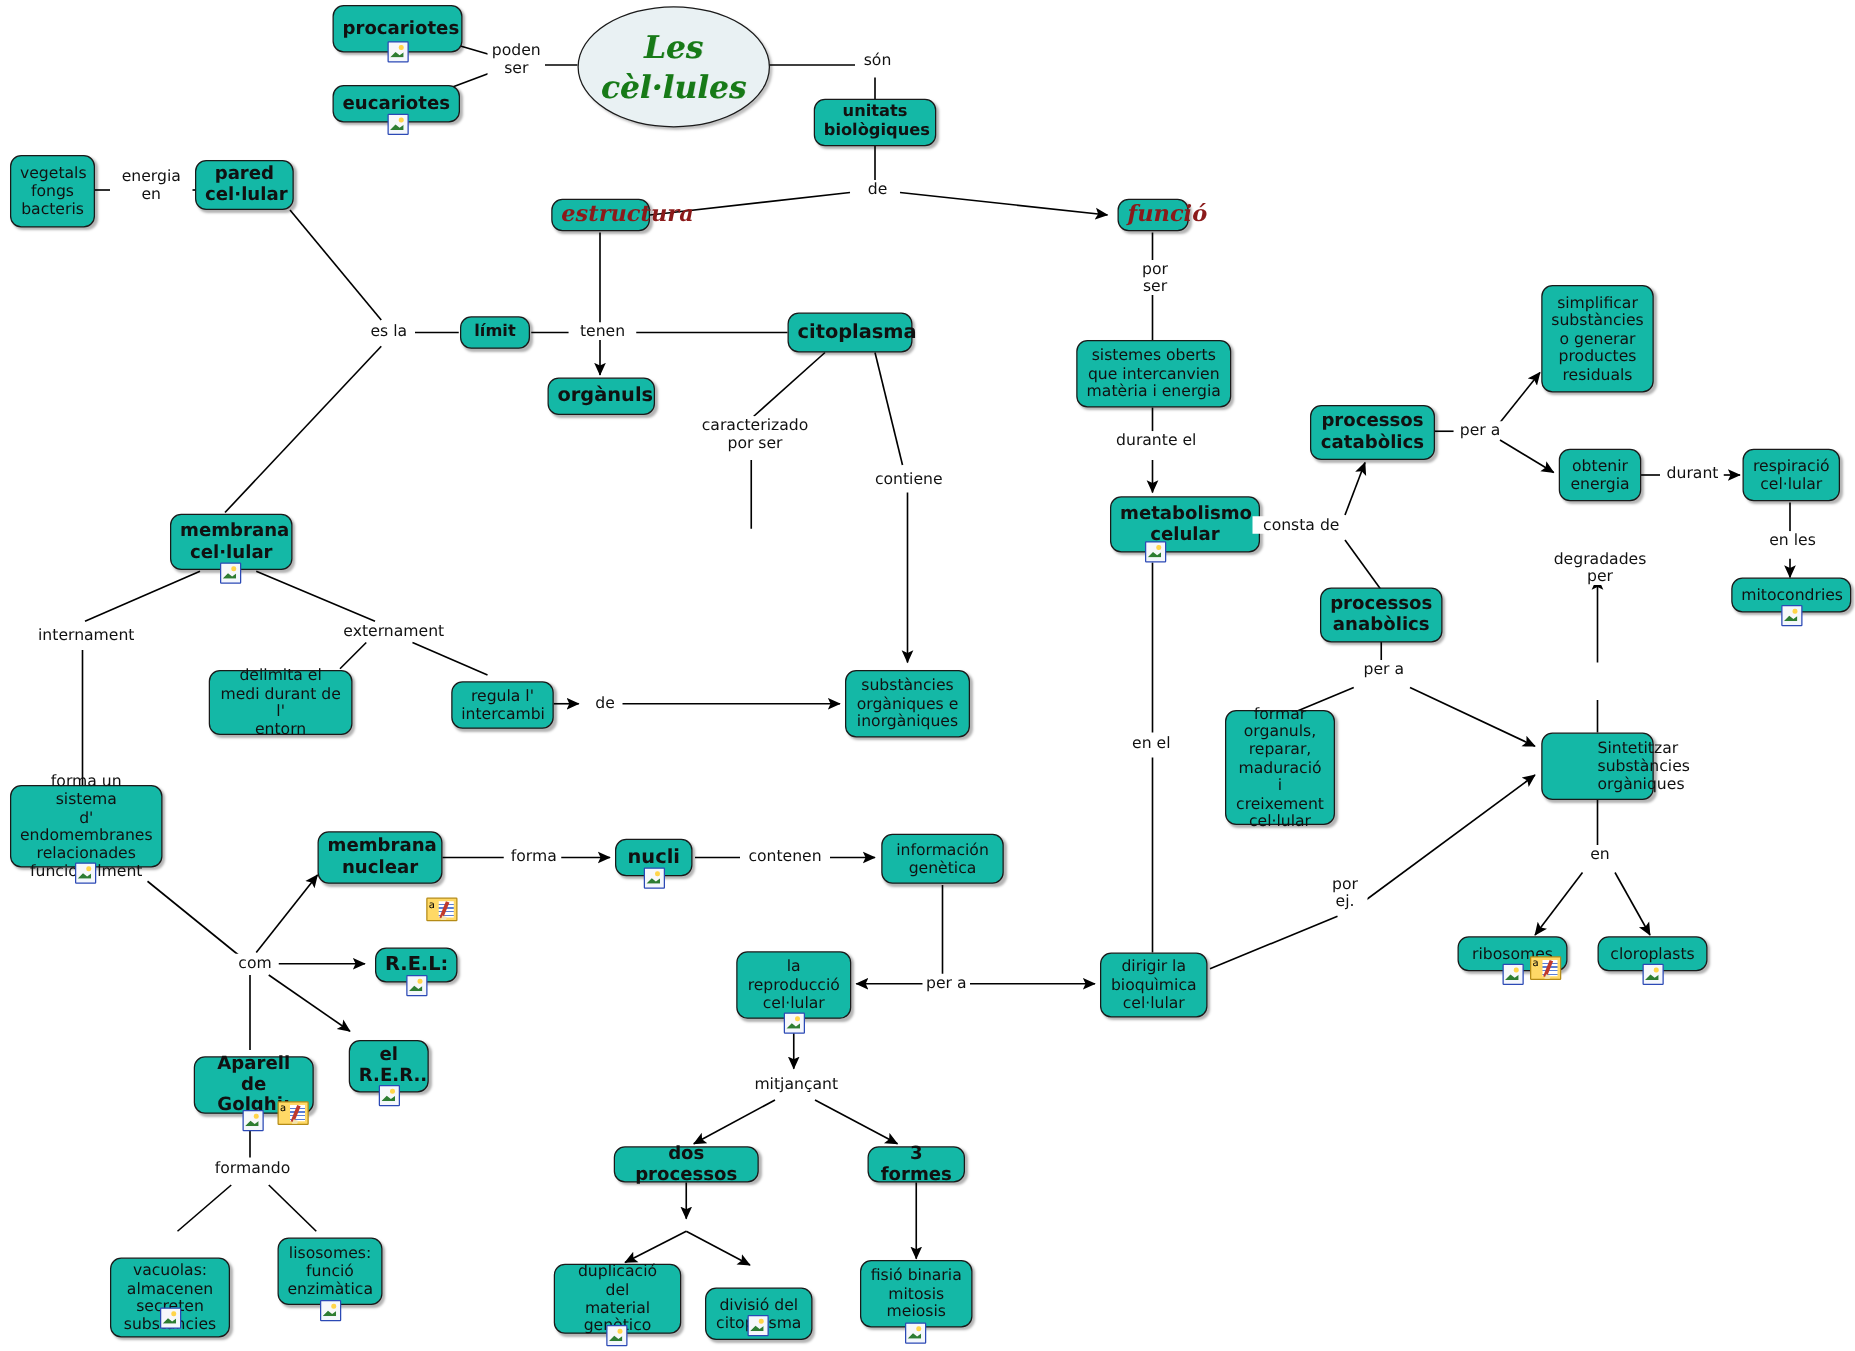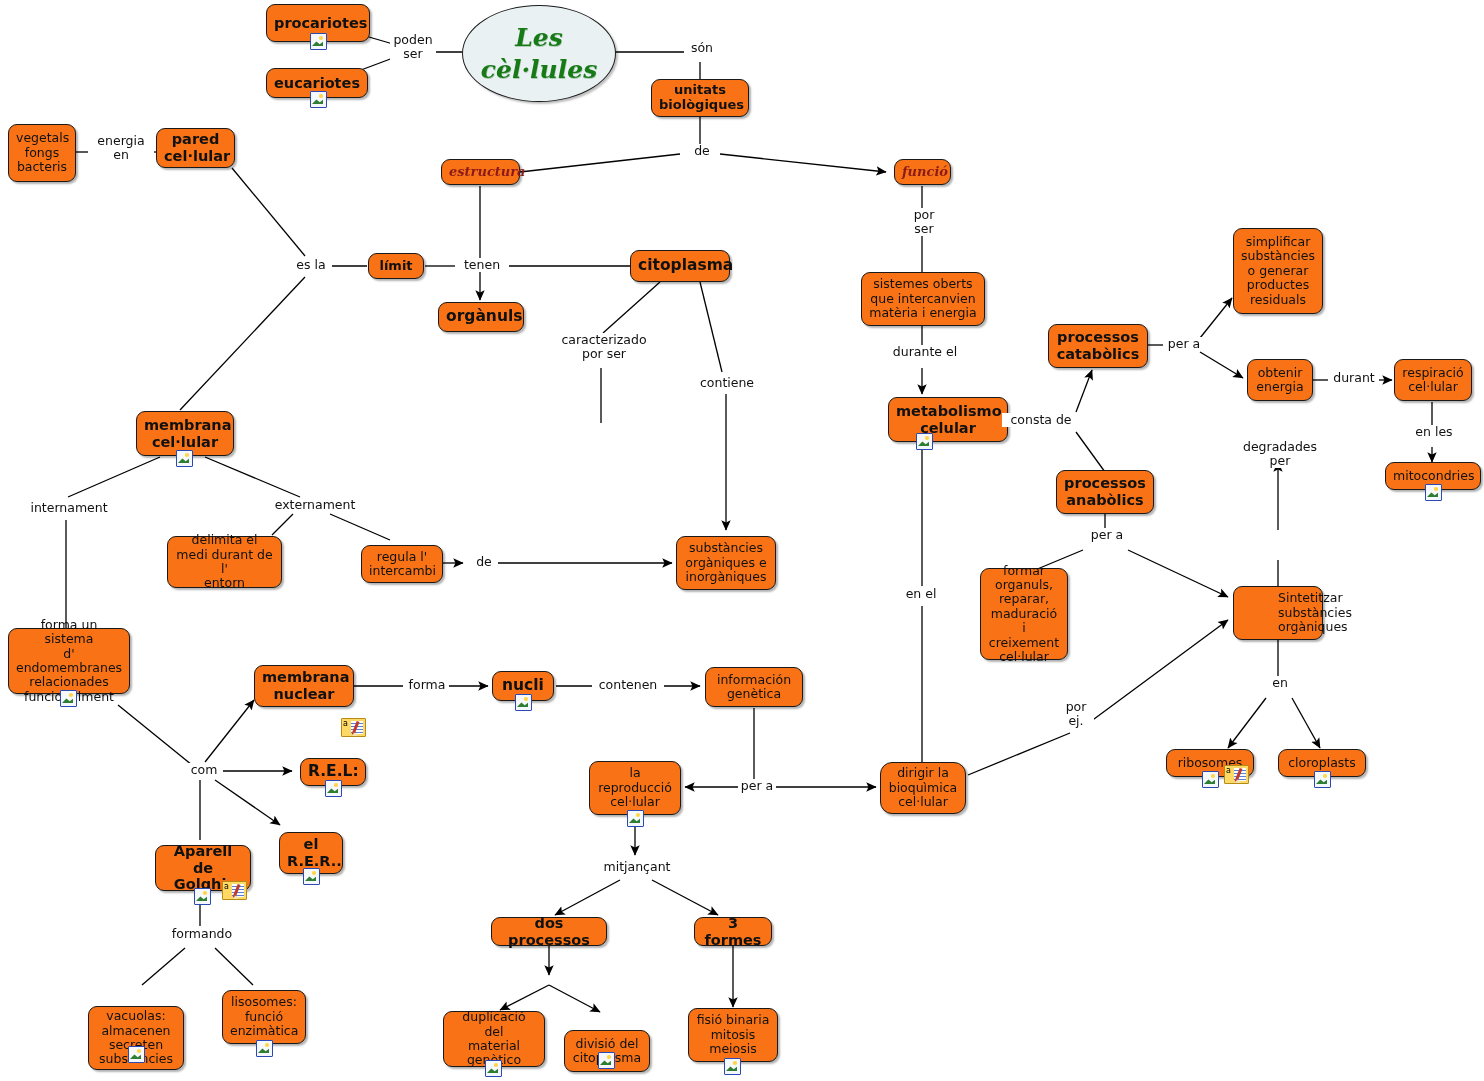--- a/index.html
+++ b/index.html
@@ -3,40 +3,40 @@
 <meta charset="utf-8">
 <style>
   html,body{margin:0;padding:0;background:#ffffff;}
   body{font-family:"DejaVu Sans","Liberation Sans",sans-serif;}
   #canvas{position:relative;width:1484px;height:1081px;background:#fff;overflow:hidden;}
   svg#edges{position:absolute;left:0;top:0;width:1484px;height:1081px;pointer-events:none;}
 
   .node{
     position:absolute;
     box-sizing:border-box;
-    background:#f97316;
+    background:#14b8a6;
     border:1.4px solid #1a1a1a;
     border-radius:9px;
     display:flex;
     align-items:center;
     justify-content:center;
     text-align:center;
     line-height:1.15;
     color:#111;
     box-shadow:2px 2px 2px rgba(0,0,0,0.30);
     padding:3px 7px;
   }
   .node .txt{display:block;width:100%;white-space:pre-line;}
   .bold{font-weight:bold;}
   .n12{font-size:12.5px;}
   .n13{font-size:13px;}
   .n14{font-size:14.5px;}
   .n15{font-size:15.5px;}
 
-  .concept-red{color:#8b1a1a;font-style:italic;font-family:"DejaVu Serif","Liberation Serif",serif;font-weight:bold;font-size:13px;}
+  .concept-red{color:#8b1a1a;font-style:italic;font-family:"DejaVu Serif","Liberation Serif",serif;font-weight:bold;font-size:18px;}
 
   .ellipse{
     position:absolute;
     background:#e9f1f3;
     border:1.4px solid #1a1a1a;
     border-radius:50%;
     display:flex;align-items:center;justify-content:center;text-align:center;
     box-shadow:2px 2px 2px rgba(0,0,0,0.25);
   }
   .ellipse .txt{
@@ -524,21 +524,21 @@
 
   <div class="node n12" style="left:1278px;top:749px;width:88px;height:28px;">
     <span class="txt">cloroplasts</span>
     <span class="picicon" style="left:35px;top:21px;">
         <i class="sky"></i>
         <i class="hill"></i>
         <i class="sun"></i>
       </span>
   </div>
 
-  <div class="node n12" style="left:880px;top:762px;width:86px;height:52px;border-radius:12px;">
+  <div class="node n12" style="left:880px;top:762px;width:86px;height:52px;">
     <span class="txt">dirigir la
 bioquìmica
 cel·lular</span>
   </div>
 
   <div class="linklabel" style="left:390px;top:33px;width:42px;">poden
 ser</div>
   <div class="linklabel" style="left:684px;top:41px;width:32px;">són</div>
   <div class="linklabel" style="left:688px;top:144px;width:24px;">de</div>
   <div class="linklabel" style="left:903px;top:208px;width:38px;">por

